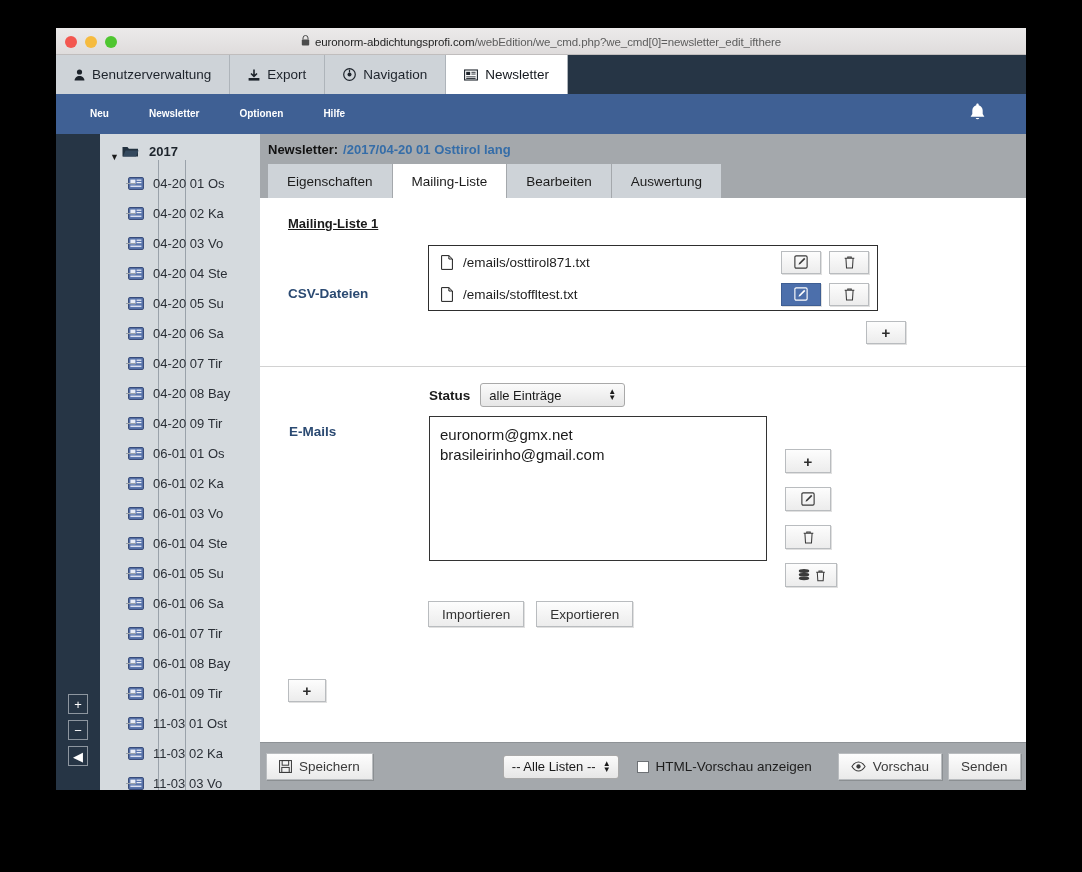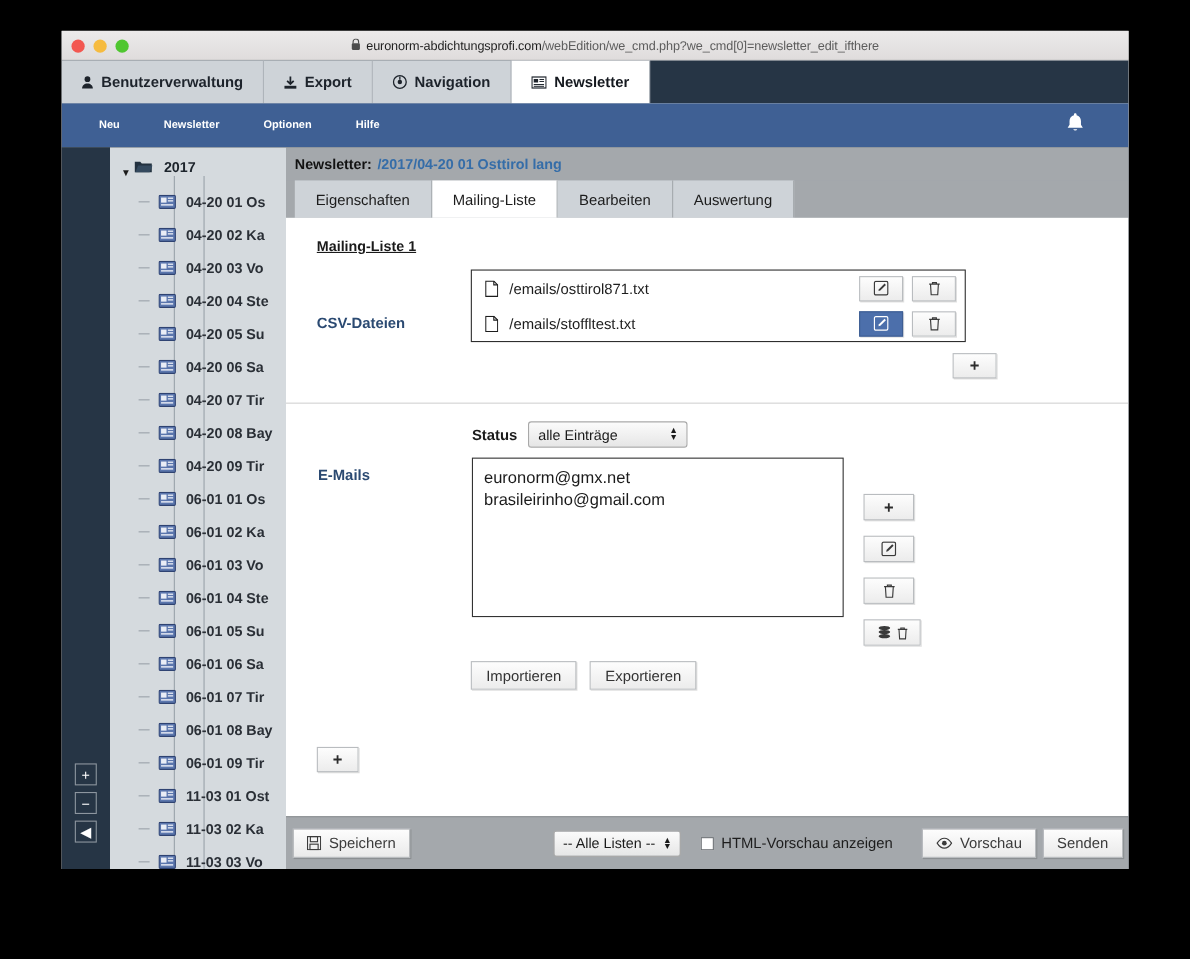--- a/index.html
+++ b/index.html
@@ -32,37 +32,36 @@
   }
   .traffic {
     position: absolute; left: 9px; top: 8px;
     display: flex; gap: 8px;
   }
   .dot { width: 12px; height: 12px; border-radius: 50%; }
   .dot.red { background: #f35750; }
   .dot.yellow { background: #f6bb3f; }
   .dot.green { background: #4fc630; }
   .urlbar {
-    position: absolute; left: 18px; top: 0; width: 100%; height: 27px;
+    position: absolute; left: 0; top: 0; width: 100%; height: 27px;
     display: flex; align-items: center; justify-content: center;
     font-size: 11.5px; color: #3a3a3a;
     letter-spacing: -0.1px;
   }
   .lock-ico { margin-right: 5px; font-size: 10px; color: #4c4c4c; }
   .url-host { color: #1f1f1f; }
   .url-path { color: #5d5d5d; }
 
   
   .apptabs {
     position: relative;
     height: 39px;
     background: #263545;
     display: flex;
     align-items: stretch;
-    font-weight: bold;
   }
   .apptab {
     display: flex; align-items: center;
     padding: 0 18px;
     font-size: 13.5px;
     color: #1d232b;
     background: #ced3d8;
     border-right: 1px solid #aeb4ba;
     cursor: pointer;
     white-space: nowrap;
@@ -124,26 +123,25 @@
   }
   .tree-root .arrow {
     width: 10px; margin-right: 2px;
     font-size: 9px; color: #1b1b1b;
     align-self: flex-end; padding-bottom: 6px;
   }
   .folder-ico { margin-right: 10px; display: inline-flex; }
   .tree-item {
     display: flex; align-items: center;
     height: 30px;
-    padding-left: 44px;
+    padding-left: 28px;
     font-size: 13px; color: #2a2f36;
     white-space: nowrap;
     cursor: pointer;
     position: relative;
-    font-weight: bold;
   }
   .tree-item .doc-ico { margin-right: 9px; display:inline-flex; flex: 0 0 auto;}
   .tree-line-v {
     position: absolute;
     left: 58px; top: 26px; bottom: 0;
     width: 1px; background: #9aa2aa;
   }
   .tree-line-v2 {
     position: absolute;
     left: 85px; top: 26px; bottom: 0;

